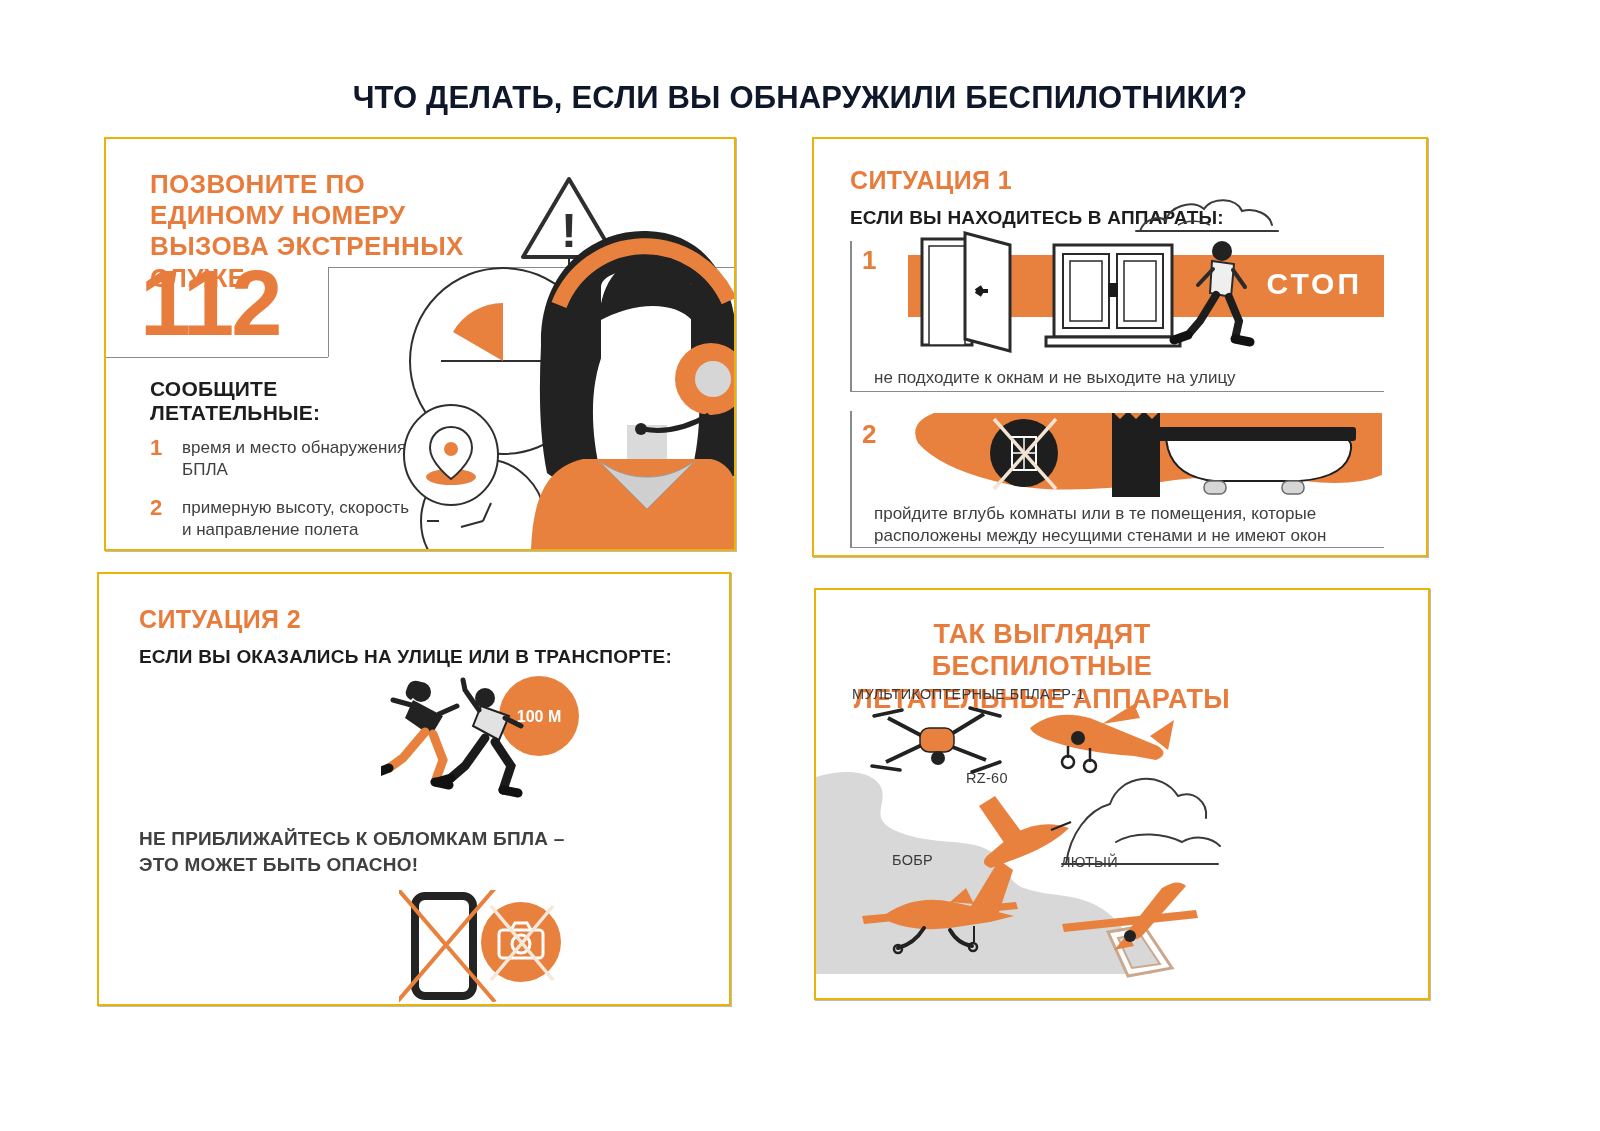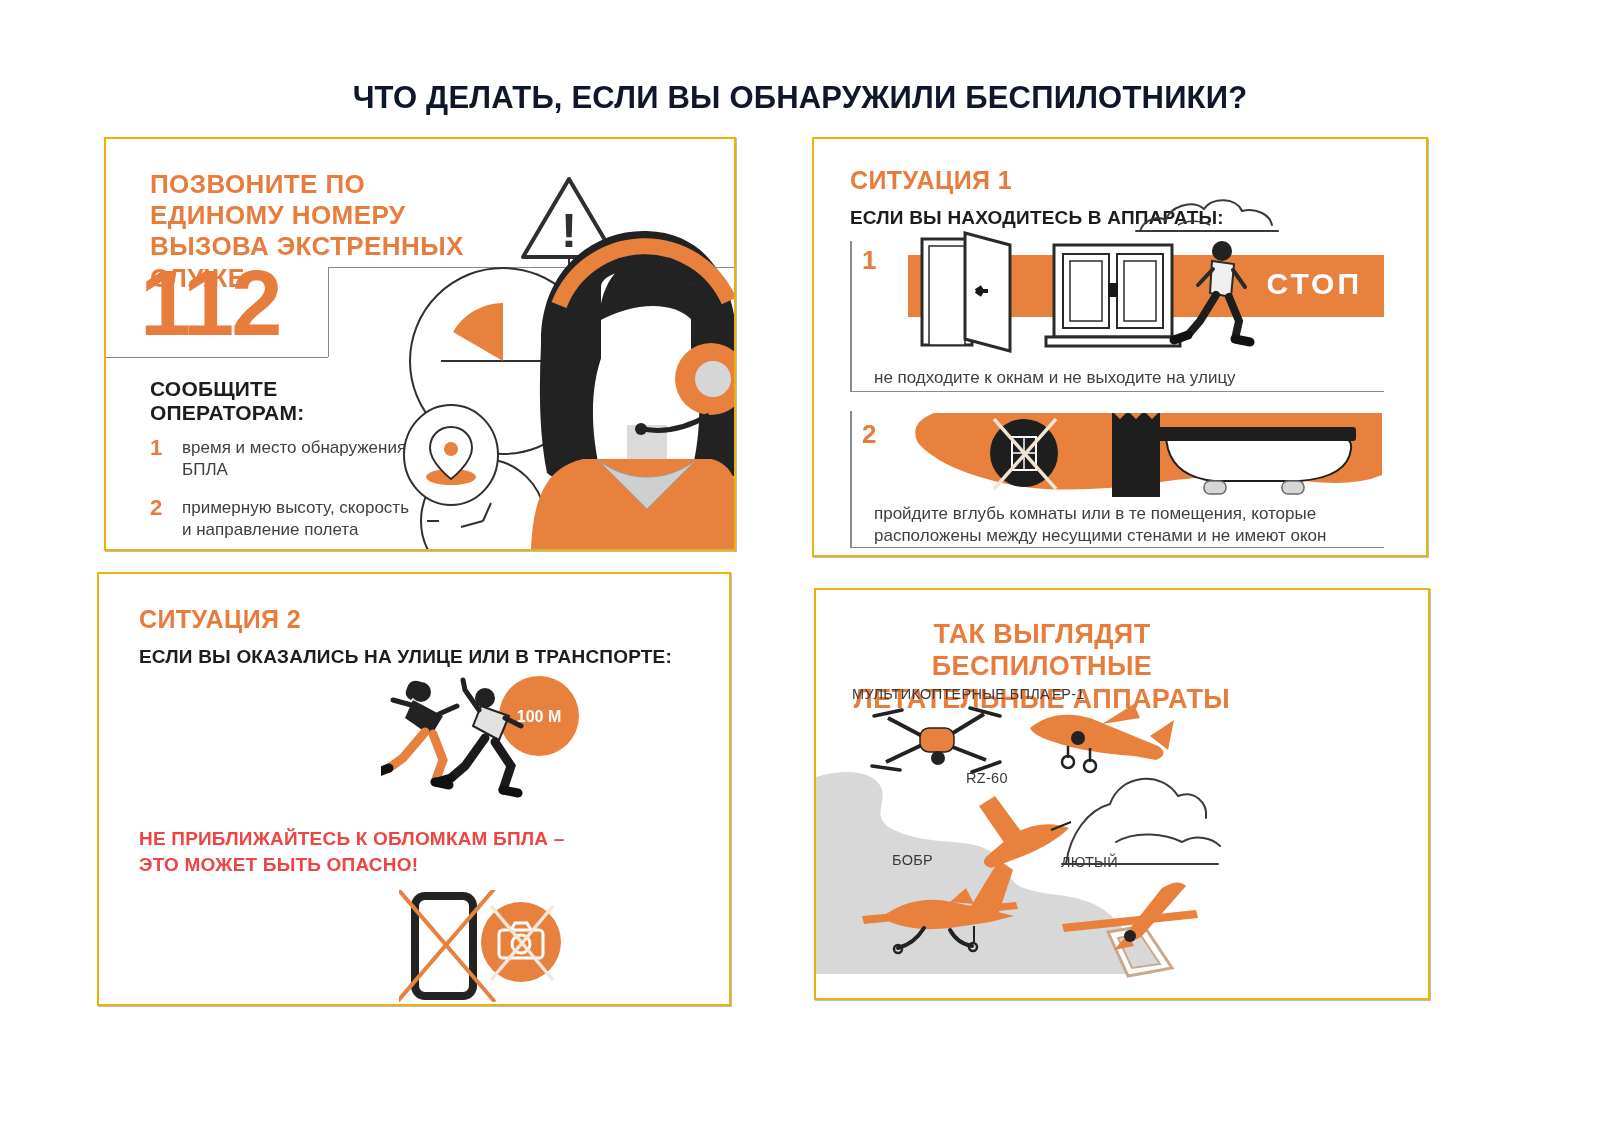--- a/index.html
+++ b/index.html
@@ -25,38 +25,38 @@
   .p1-number{left:34px;top:118px;font-size:92px;font-weight:800;color:#E87C3C;letter-spacing:-3px;line-height:1;}
   .p1-sub{left:44px;top:238px;width:230px;font-size:21px;}
   .p1-item-num{width:26px;text-align:left;font-size:22px;}
   .p1-item-text{width:230px;}
   
   .card{position:absolute;border-left:2px solid #8a8a8a;border-bottom:1.5px solid #8a8a8a;}
   .band{position:absolute;background:#E8813E;}
   .stop{font-size:30px;font-weight:800;color:#fff;letter-spacing:3px;}
   
   .boxtxt{font-size:16px;line-height:1.32;color:#3f3f3f;}
-  .warn{font-size:19px;font-weight:800;color:#ef4444;line-height:1.35;letter-spacing:.2px;}
+  .warn{font-size:19px;font-weight:800;color:#404040;line-height:1.35;letter-spacing:.2px;}
   
   .dlabel{position:absolute;font-size:14.5px;color:#3a3a3a;letter-spacing:.3px;}
 </style>
 </head>
 <body>
 
 <div class="canvas">
 
   <div class="title">ЧТО ДЕЛАТЬ, ЕСЛИ ВЫ ОБНАРУЖИЛИ БЕСПИЛОТНИКИ?</div>
 
   <section class="panel" id="panel-call">
     <div class="abs oh p1-heading">ПОЗВОНИТЕ ПО ЕДИНОМУ НОМЕРУ ВЫЗОВА ЭКСТРЕННЫХ СЛУЖБ</div>
     <div class="abs p1-lineA"></div>
     <div class="abs p1-lineB"></div>
     <div class="abs p1-lineC"></div>
     <div class="abs p1-number">112</div>
-    <div class="abs sub p1-sub" style="font-size:21px;">СООБЩИТЕ ОПЕРАТОРАМ:</div>
+    <div class="abs sub p1-sub" style="font-size:21px;">СООБЩИТЕ ЛЕТАТЕЛЬНЫЕ:</div>
 
     <div class="abs num p1-item-num" style="left:44px;top:296px;">1</div>
     <div class="abs cap p1-item-text" style="left:76px;top:298px;">время и место обнаружения БПЛА</div>
     <div class="abs num p1-item-num" style="left:44px;top:356px;">2</div>
     <div class="abs cap p1-item-text" style="left:76px;top:358px;">примерную высоту, скорость и направление полета</div>
 
     <svg class="abs" style="left:285px;top:26px;" width="343" height="384" viewBox="0 0 343 384">
 
       <circle cx="112" cy="196" r="93" fill="none" stroke="#2f2f2f" stroke-width="2"></circle>
       <path d="M50,196 H176" stroke="#2f2f2f" stroke-width="2"></path>

